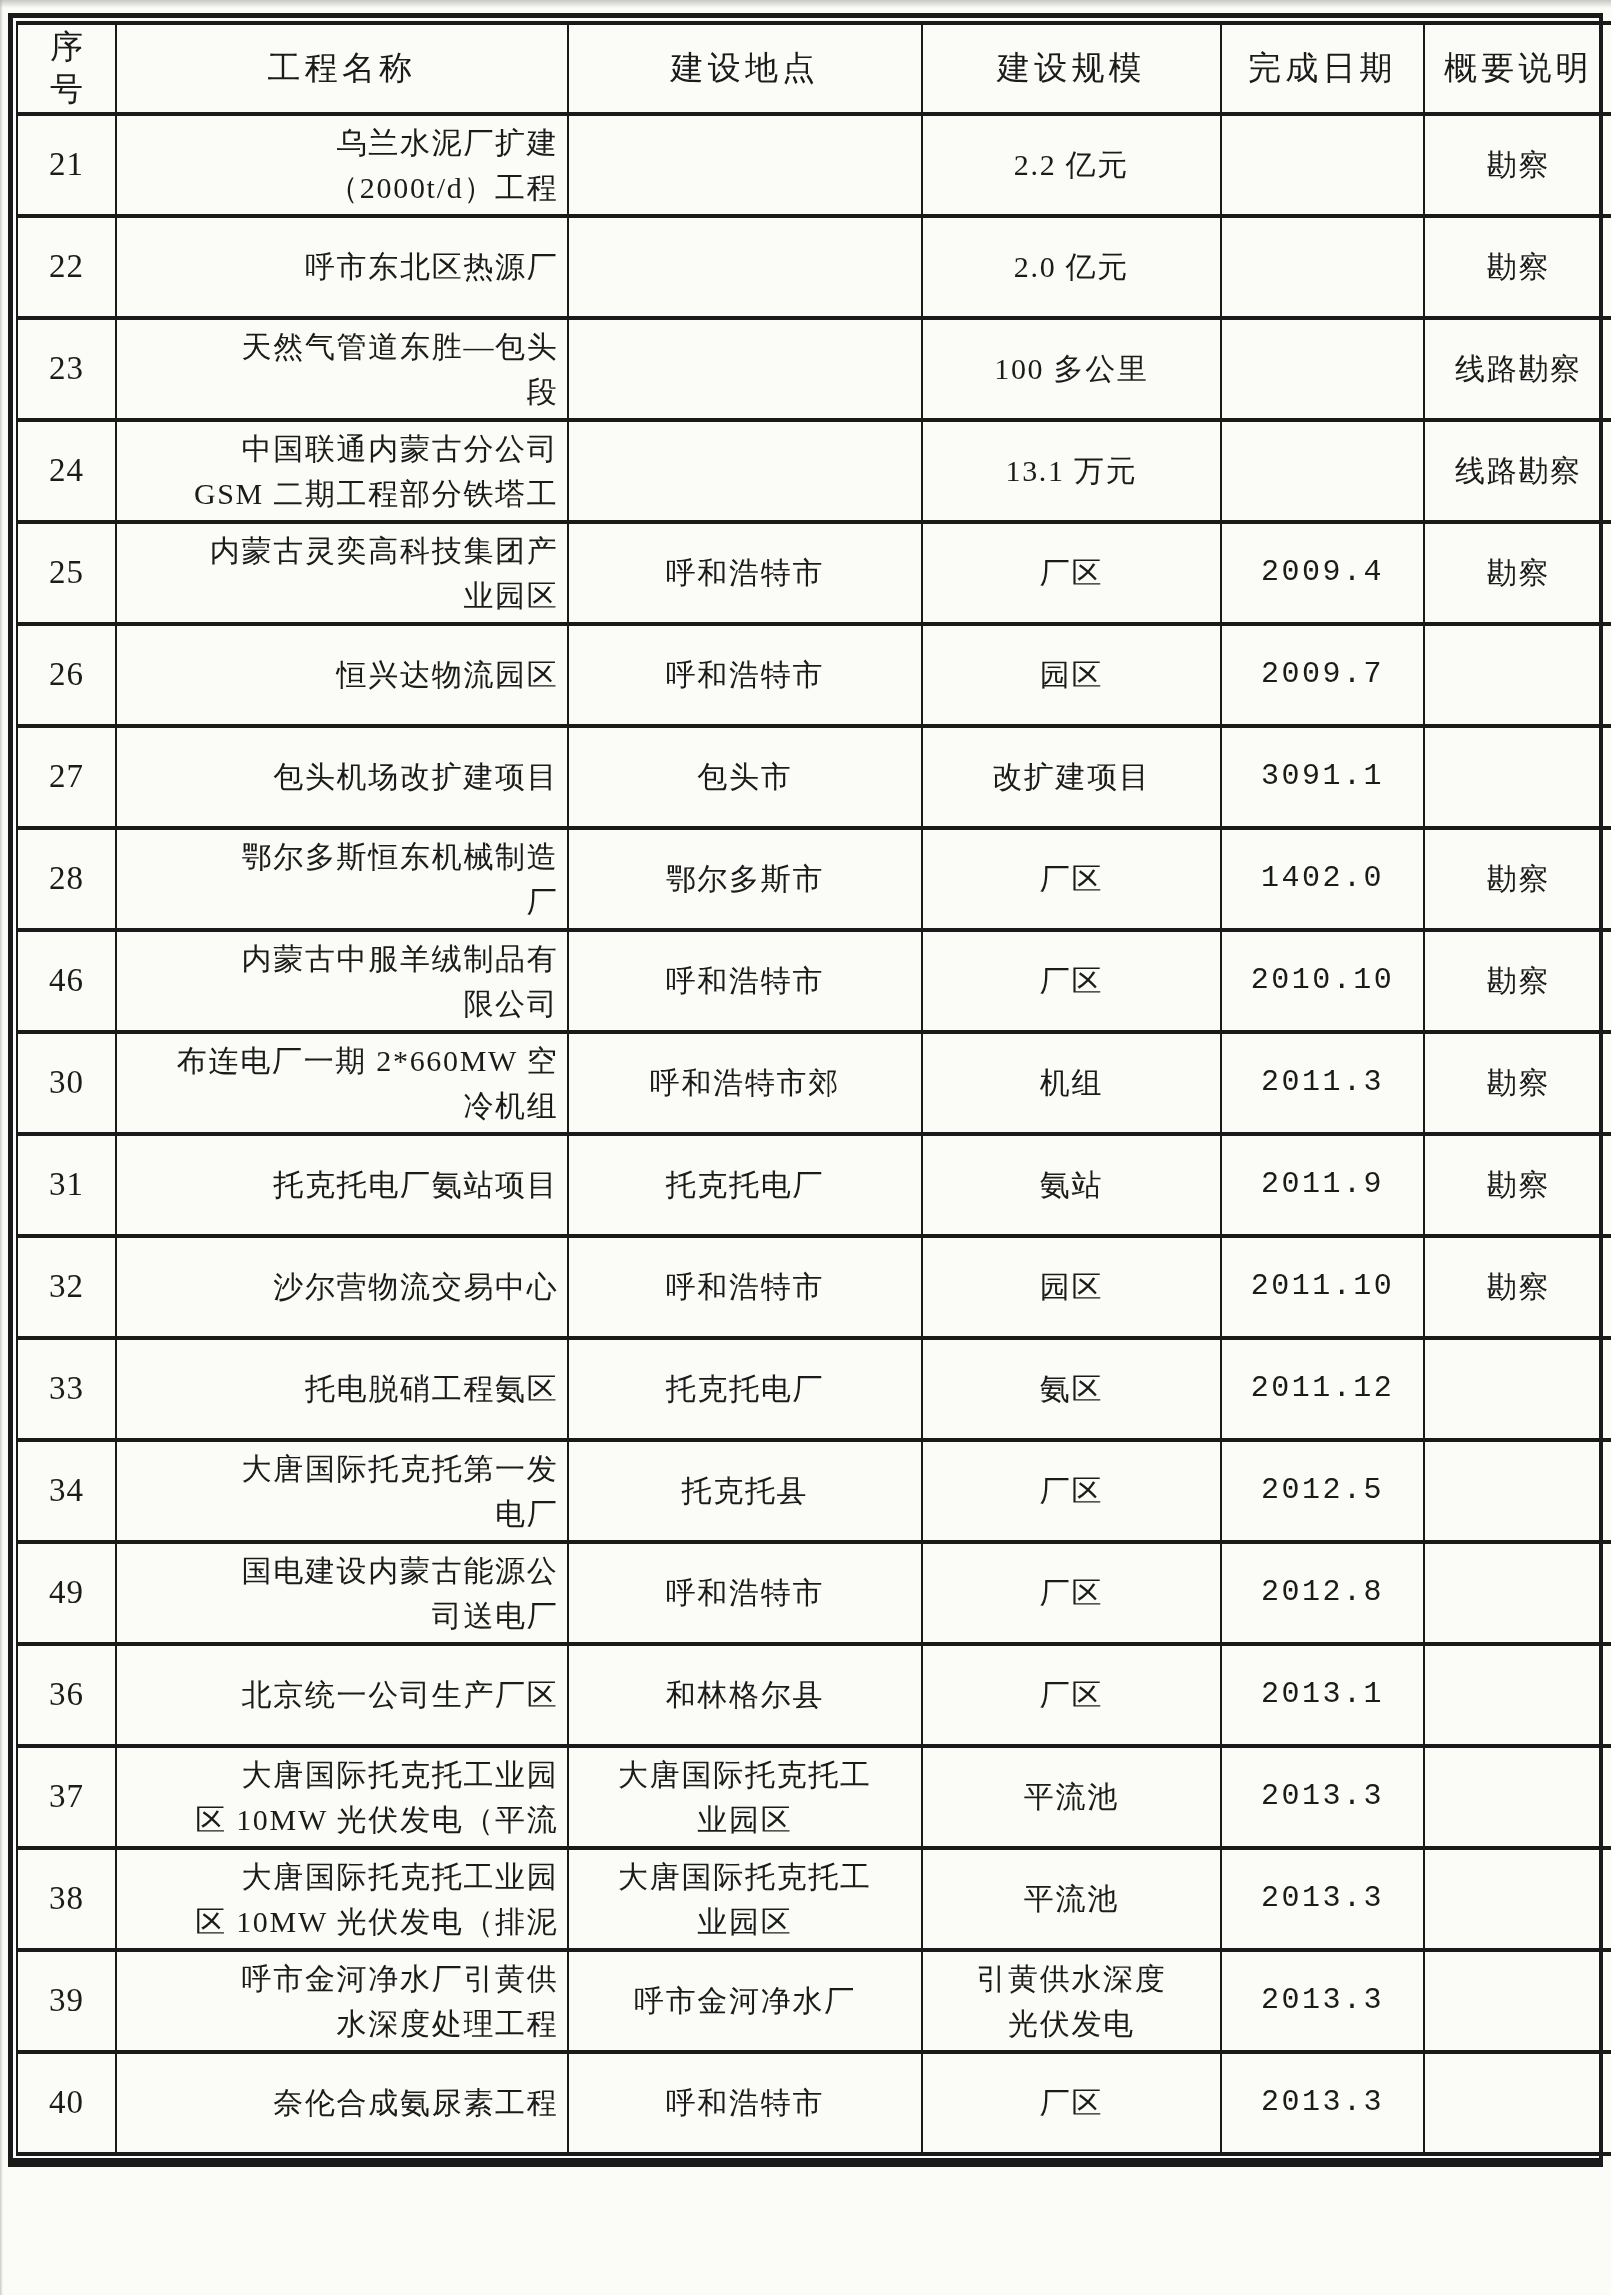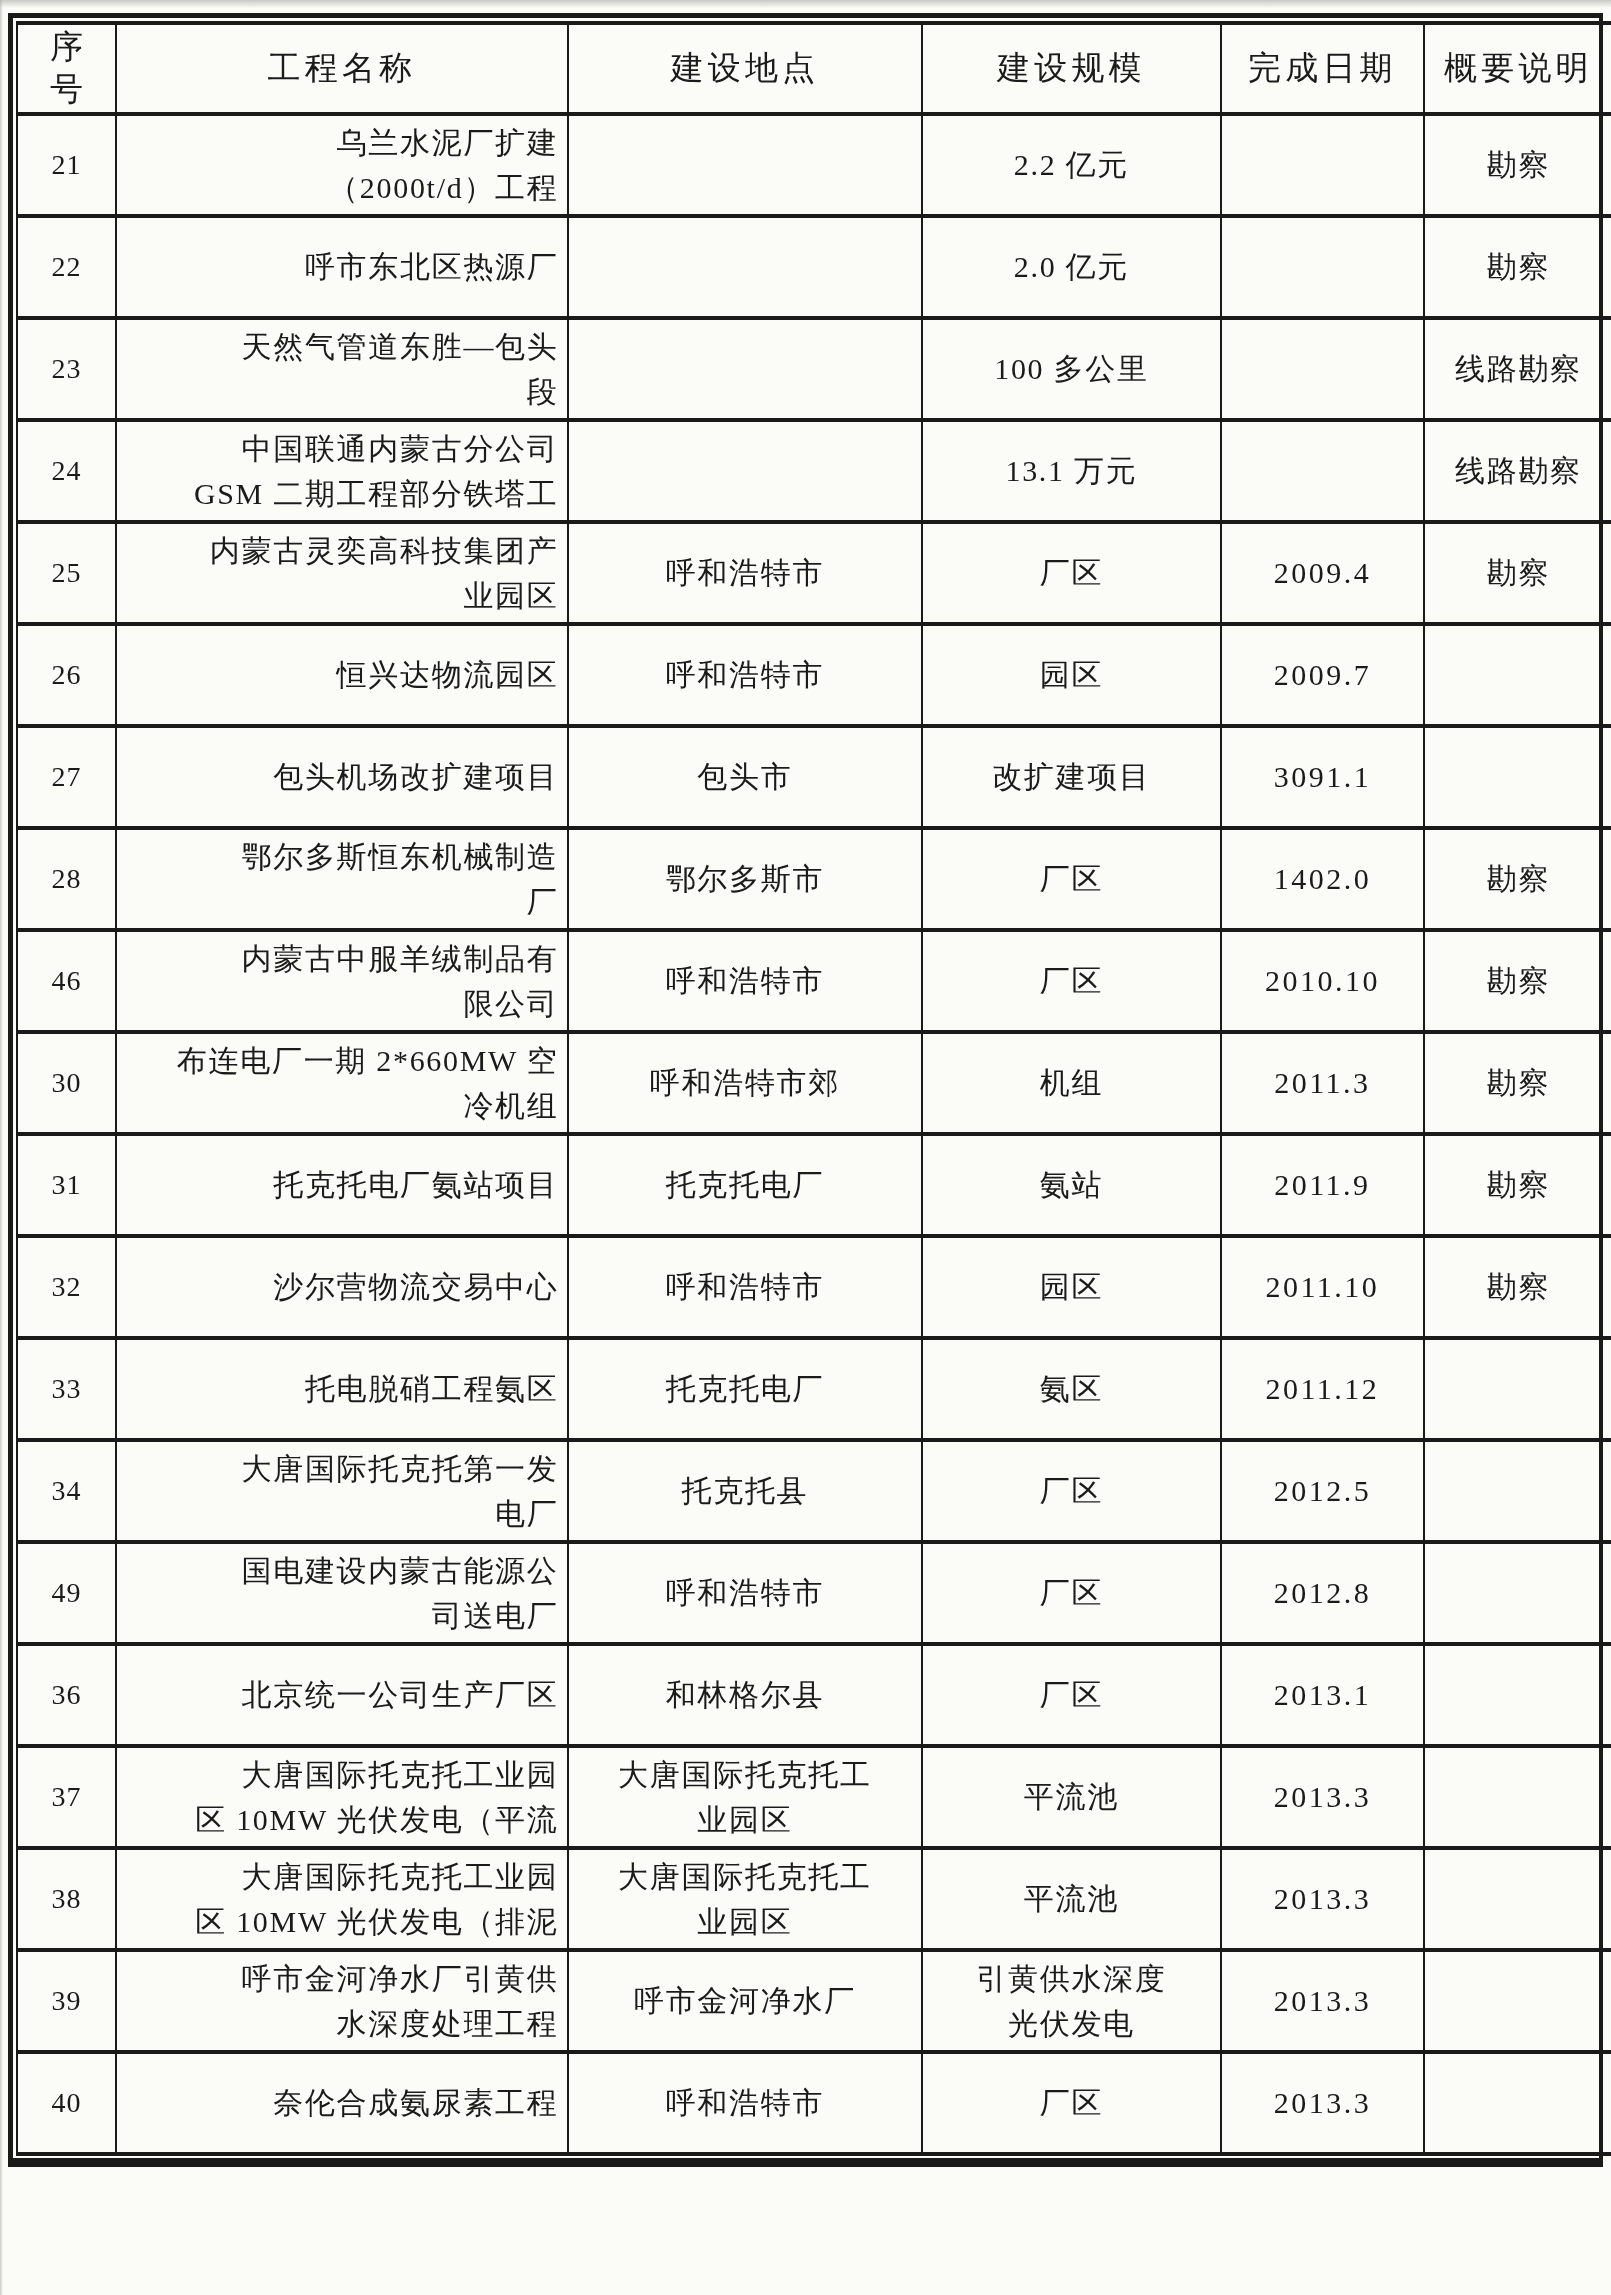--- a/index.html
+++ b/index.html
@@ -69,31 +69,32 @@
     padding:0 25px;
     word-break:break-all;
     letter-spacing:0;
   }
   td{
     font-size:30px;
     letter-spacing:1.7px;
     line-height:45px;
   }
   td.col-no{
-    font-size:28px;
+    font-size:33px;
     letter-spacing:0.8px;
   }
   td.col-name{
     text-align:right;
     padding-left:15px;
     padding-right:8.4px;
     letter-spacing:1.7px;
   }
   td.col-date{
     letter-spacing:2.5px;
+    font-family:Liberation Mono, monospace;
   }
 </style>
 </head>
 <body>
 
 <div class="page">
   <div class="scan-top"></div>
   <div class="scan-left"></div>
 
   <div class="table-frame">

